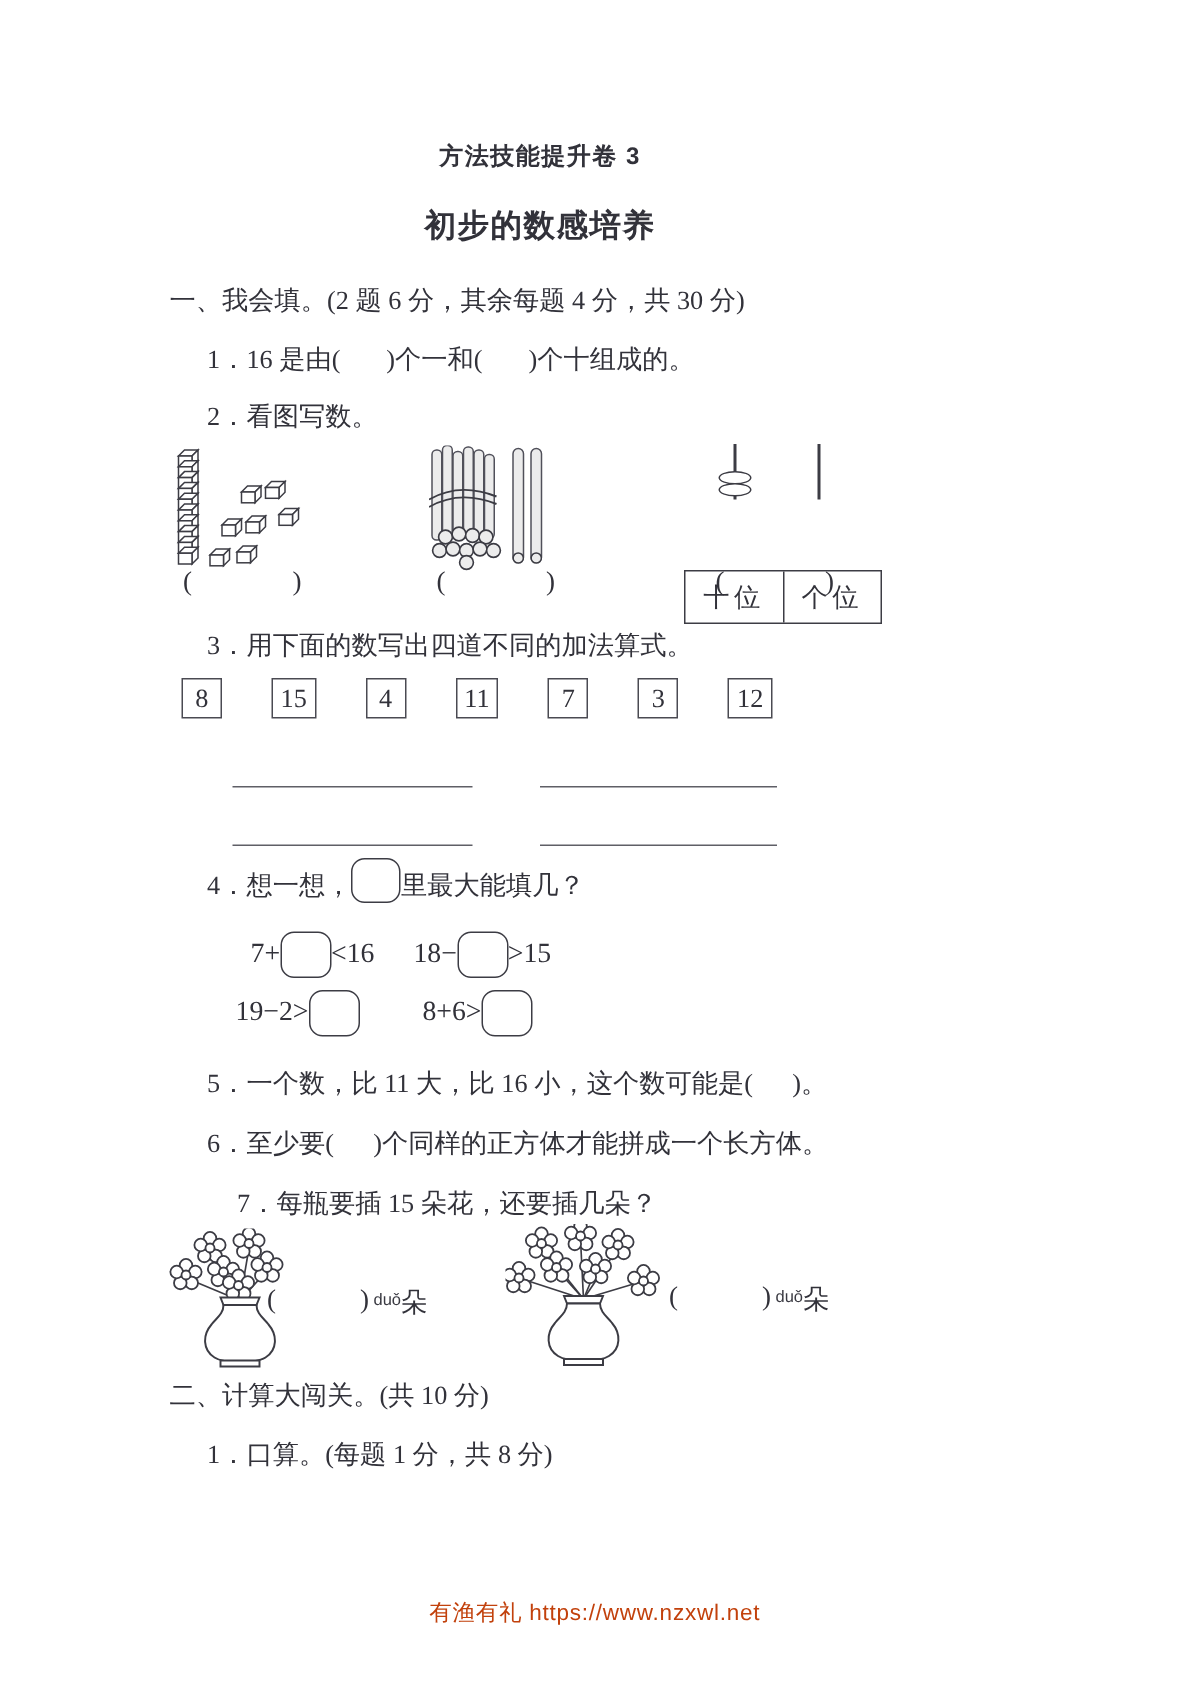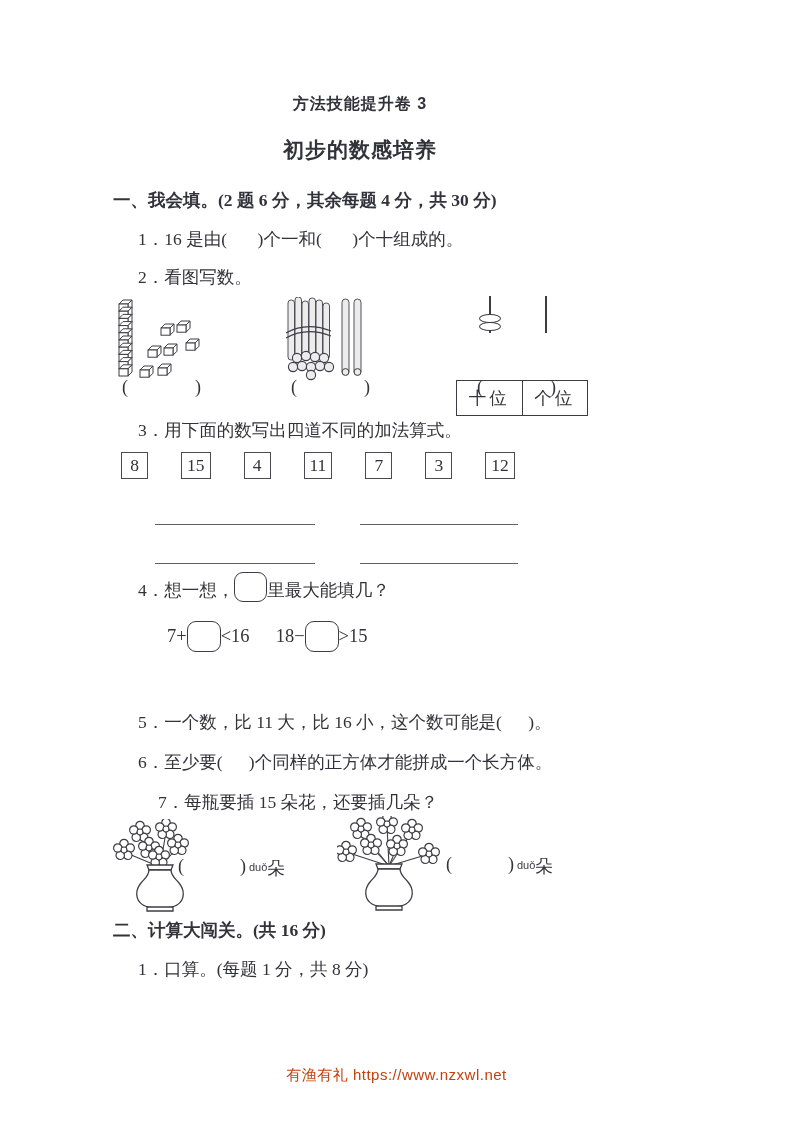--- a/index.html
+++ b/index.html
@@ -4,21 +4,21 @@
 <style>
   html,body{margin:0;padding:0;background:#ffffff;}
   .page{position:relative;width:793px;height:1122px;background:#ffffff;overflow:hidden;
         font-family:"Liberation Serif","DejaVu Serif",serif;color:#32323a;}
   .abs{position:absolute;}
   .hd{font-family:"Liberation Sans","DejaVu Sans",sans-serif;font-weight:bold;}
   .titlewrap{left:113px;width:494px;text-align:center;}
   .title{font-size:16px;letter-spacing:1px;}
   .subtitle{font-size:21px;letter-spacing:1px;}
   .t{font-size:17.5px;line-height:22px;white-space:pre;}
-  .sec{font-size:17.5px;font-weight:bold;}
+  .sec{font-size:17.5px;}
   .parenfig{font-size:18px;white-space:pre;letter-spacing:1px;}
   .nbox{display:inline-block;border:1.3px solid #4a4a52;min-width:15px;text-align:center;
         padding:2px 5px 3px 5px;font-size:17.5px;line-height:20px;background:#fff;}
   .numrow{display:flex;gap:33px;}
   .ansline{border-bottom:1.6px solid #5f5f66;height:0;}
   .qbox{display:inline-block;width:34px;height:31px;border:1.6px solid #3c3c44;
         border-radius:9px;background:#fff;box-sizing:border-box;}
   .q4head{display:flex;align-items:flex-end;}
   .q4head .txt{font-size:17.5px;line-height:20px;padding-bottom:2px;white-space:pre;}
   .exprrow{display:flex;align-items:center;font-size:18.5px;white-space:pre;}
@@ -159,20 +159,29 @@
   </div>
   <div class="abs exprrow" style="left:167px;top:621px;">
     <span class="sp">7+</span>
     <span class="qbox"></span>
     <span class="sp">&lt;16</span>
     <span class="sp" style="width:26px;"></span>
     <span class="sp">18−</span>
     <span class="qbox"></span>
     <span class="sp">&gt;15</span>
   </div>
+  <div class="abs exprrow" style="left:157px;top:660px;">
+    <span class="sp">19−2&gt;</span>
+    <span class="qbox"></span>
+    <span class="sp"></span>
+    <span class="sp" style="width:42px;"></span>
+    <span class="sp">8+6&gt;</span>
+    <span class="qbox"></span>
+    <span class="sp"></span>
+  </div>
 
   <div class="abs t" style="left:138px;top:711px;">5．一个数，比 11 大，比 16 小，这个数可能是(      )。</div>
   <div class="abs t" style="left:138px;top:751px;">6．至少要(      )个同样的正方体才能拼成一个长方体。</div>
   <div class="abs t" style="left:138px;top:791px;margin-left:20px;">7．每瓶要插 15 朵花，还要插几朵？</div>
 
   <div class="abs" style="left:110px;top:819px;">
     <svg width="100" height="95" viewBox="0 0 100 95">
       <defs>
         <g id="flw" stroke="#3c3c44" stroke-width="1.2" fill="#ffffff">
           <circle cx="0" cy="-6.5" r="4.2"></circle>
@@ -238,18 +247,18 @@
     </svg>
   </div>
   <div class="abs flowerans" style="left:446px;top:854px;">
     <span class="paren">(          )</span>
     <span class="duo">
       <span class="py">duǒ</span>
       <span class="hz">朵</span>
     </span>
   </div>
 
-  <div class="abs t sec" style="left:113px;top:919px;">二、计算大闯关。(共 16 分)</div>
+  <div class="abs t sec" style="left:113px;top:919px;">二、计算大闯关。(共 10 分)</div>
   <div class="abs t" style="left:138px;top:958px;">1．口算。(每题 1 分，共 8 分)</div>
 
   <div class="abs footer" style="top:1066px;">有渔有礼 https://www.nzxwl.net</div>
 
 </div>
 
 </body></html>

